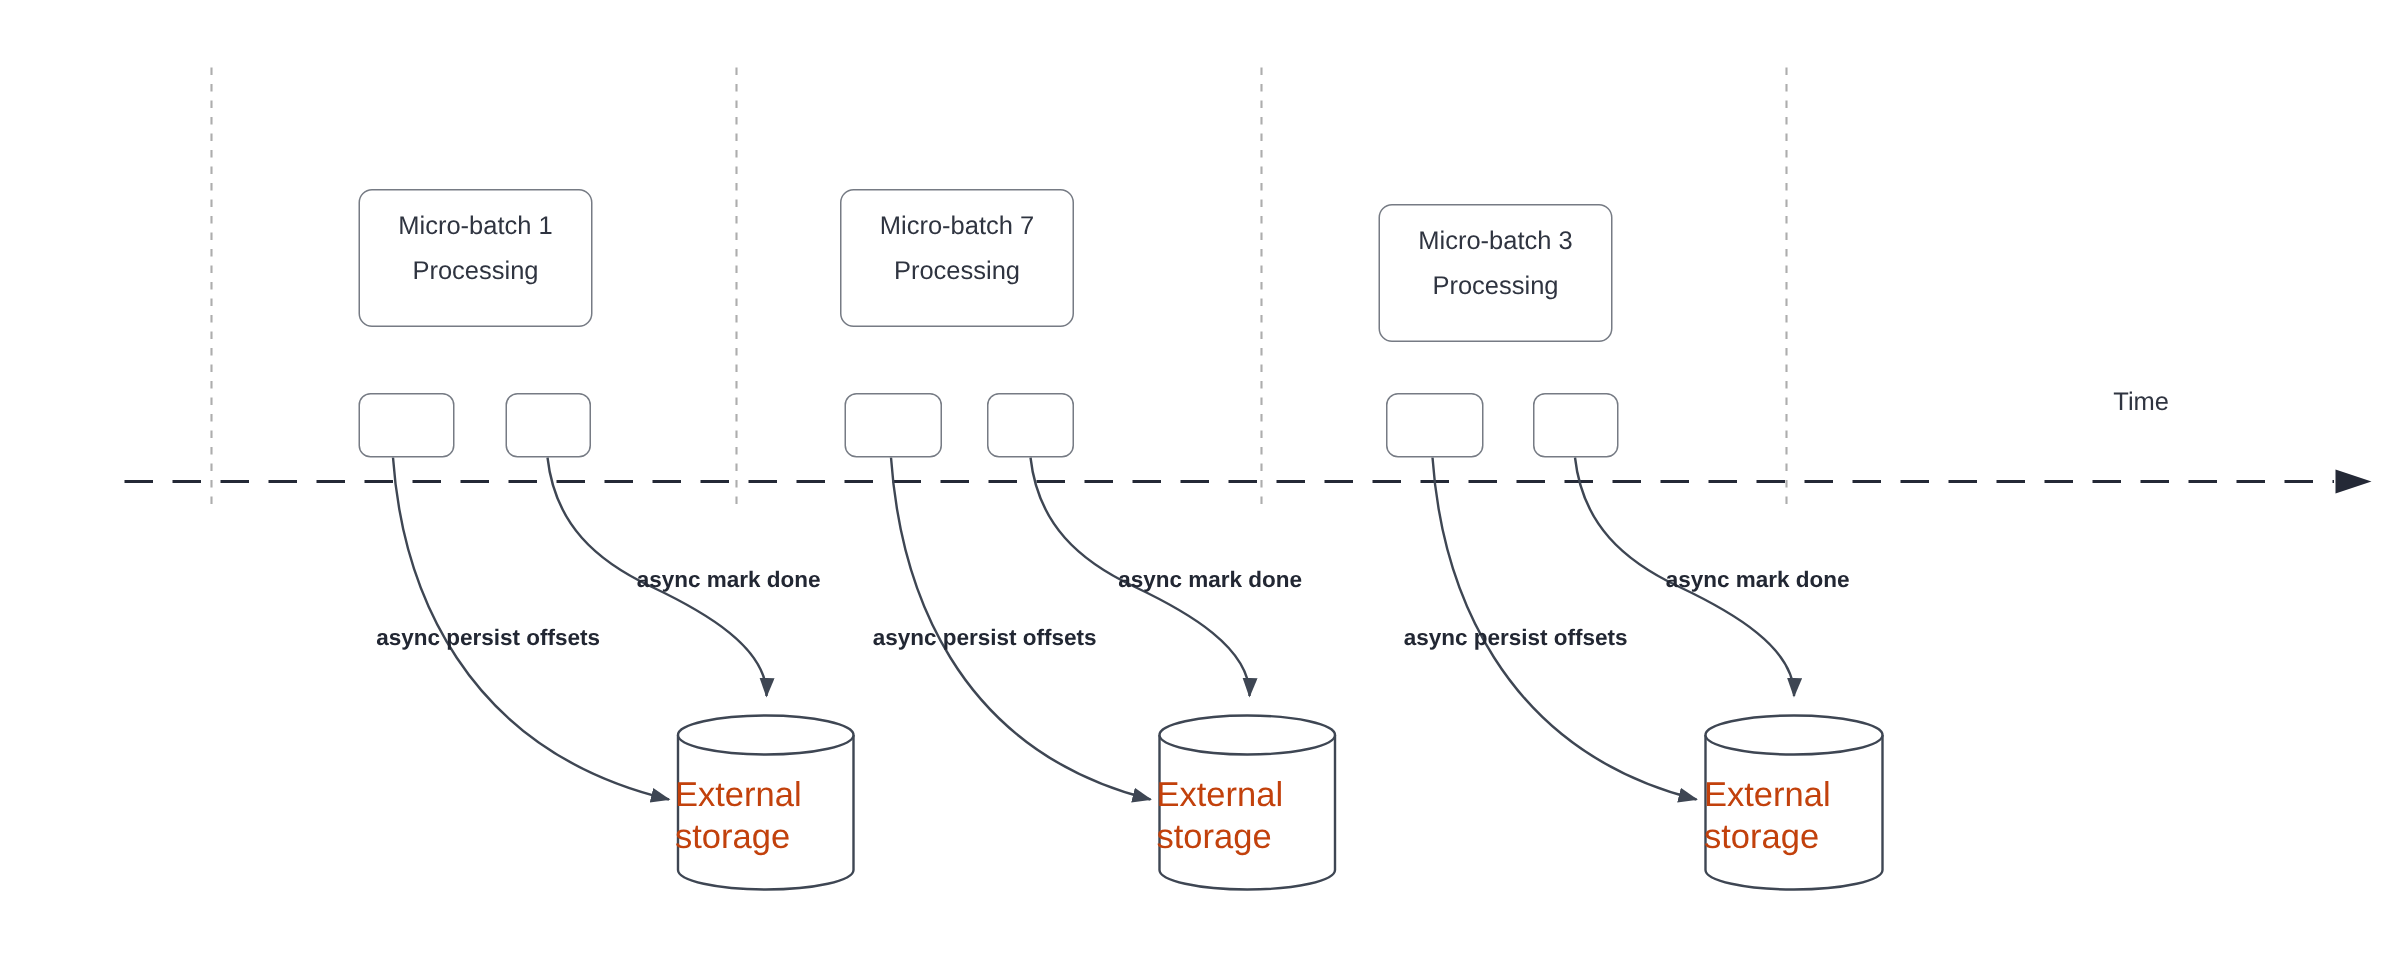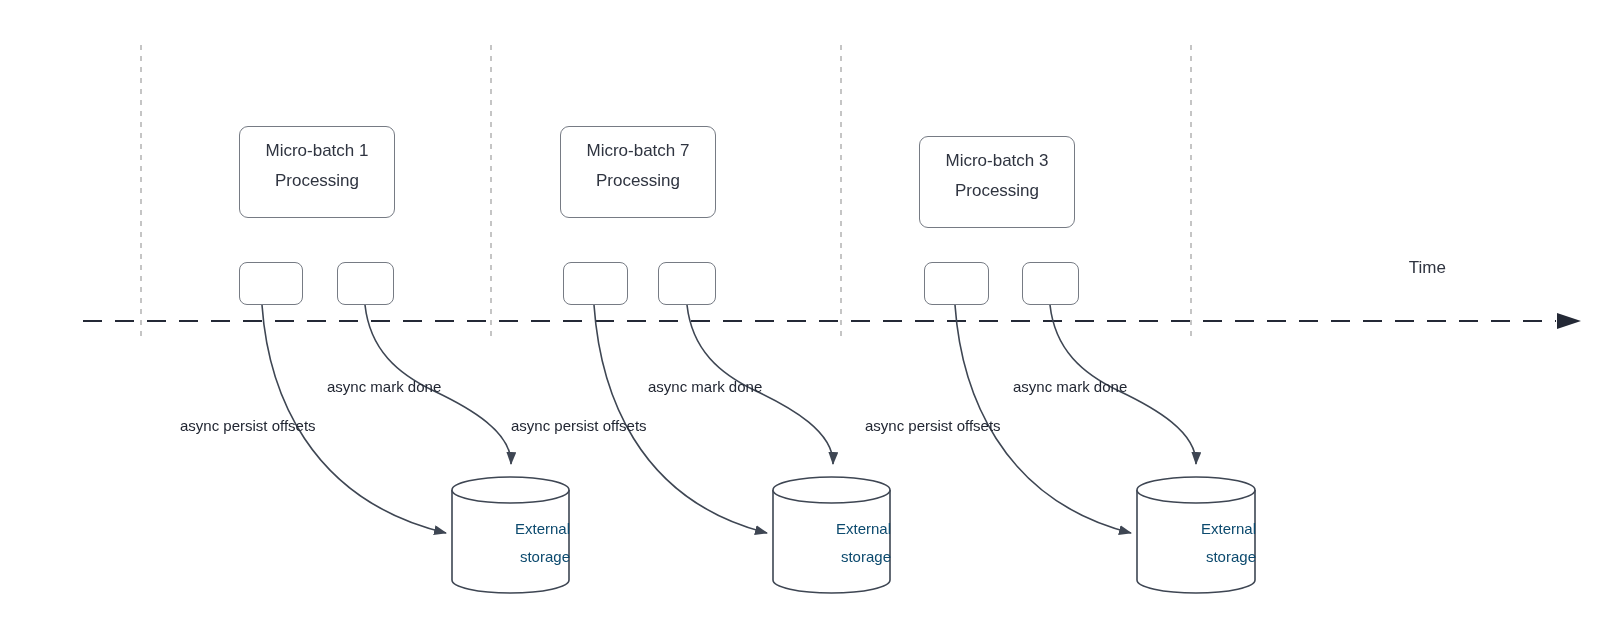--- a/index.html
+++ b/index.html
@@ -30,31 +30,31 @@
     position:absolute;
     height:43px;
     background:#ffffff;
     border:1.5px solid #767b84;
     border-radius:8px;
     box-sizing:border-box;
   }
   .asynclabel{
     position:absolute;
     width:220px;
-    text-align:left;
+    text-align:right;
     font-size:15px;
-    font-weight:normal;
+    font-weight:bold;
     color:#222733;
   }
   .storagelabel{
     position:absolute;
     width:120px;
-    text-align:right;
-    font-size:15px;line-height:28px;
-    color:#0c4a6e;
+    text-align:left;
+    font-size:23px;line-height:28px;
+    color:#c2410c;
   }
   .timelabel{
     position:absolute;
     width:120px;
     text-align:right;
     font-size:17px;
     color:#2f3440;
   }
 </style>
 </head>

